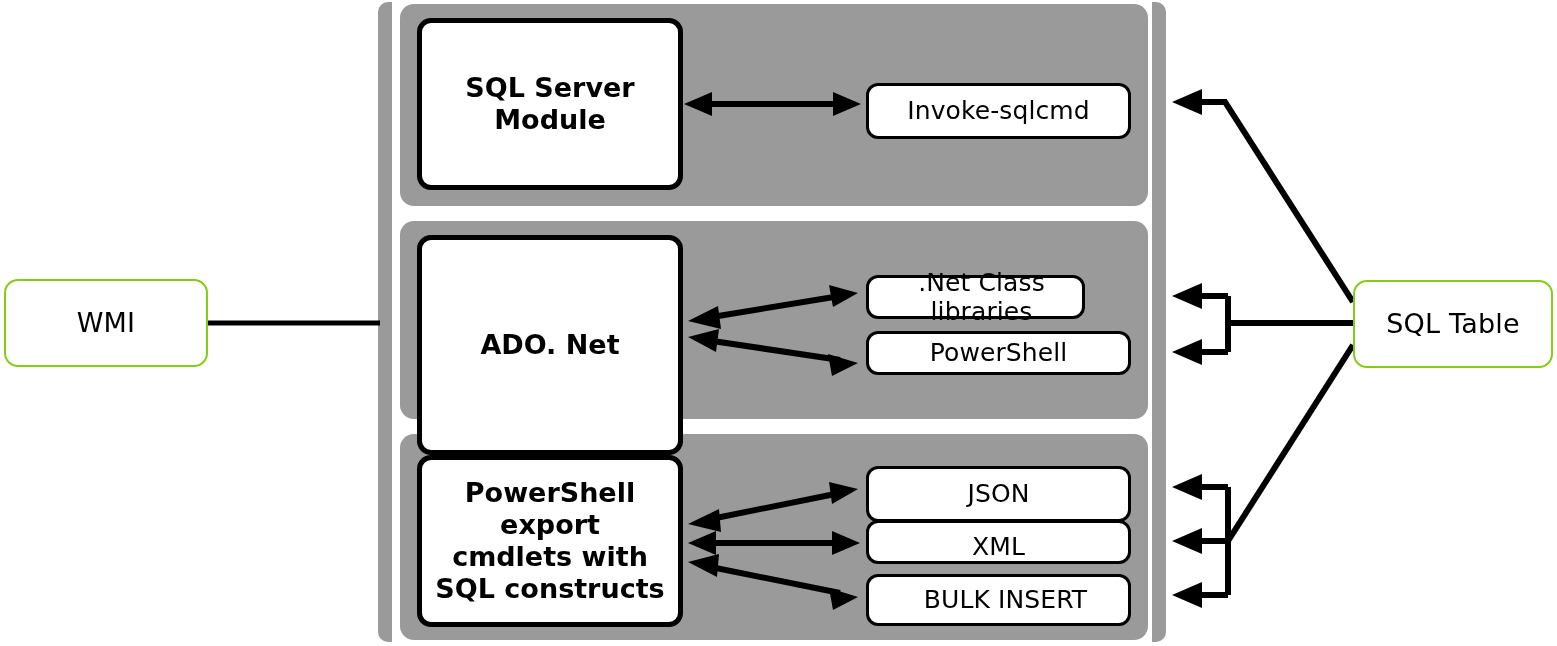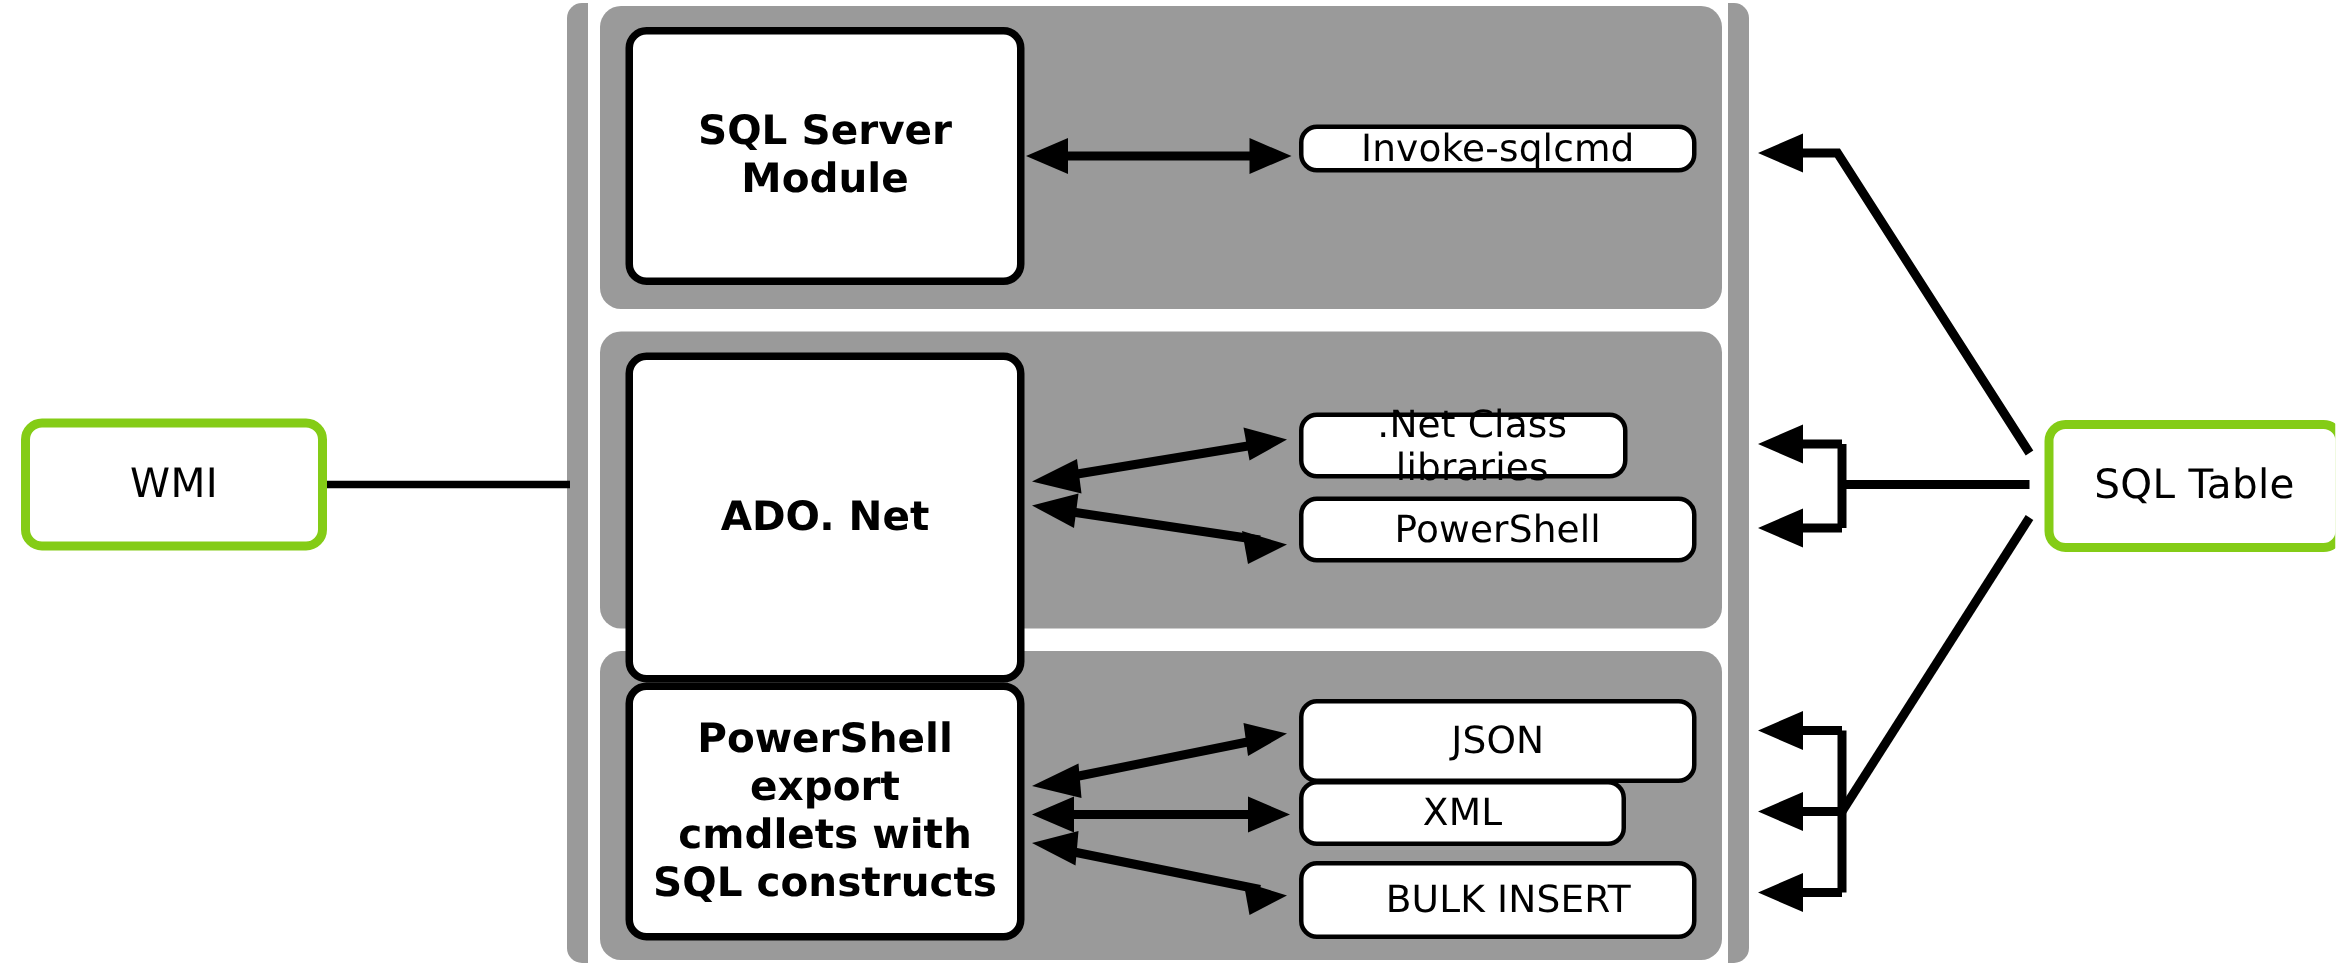--- a/index.html
+++ b/index.html
@@ -24,25 +24,24 @@
     display: flex;
     align-items: center;
     justify-content: center;
     text-align: center;
     color: #000000;
     line-height: 1.18;
   }
 
   
   .node-thin {
-    border: 6px solid #84cc16;
+    border: 2px solid #84cc16;
     border-radius: 14px;
     font-size: 27px;
     letter-spacing: 0.2px;
-    margin-left: 10px;
   }
 
   
   .node-heavy {
     border: 5px solid #000000;
     border-radius: 14px;
     font-size: 27px;
     font-weight: 600;
     justify-content: center;
   }
@@ -146,21 +145,21 @@
   </svg>
 
   <div class="node node-thin" style="left:4px; top:279px; width:204px; height:88px;">
     <span>WMI</span>
   </div>
 
   <div class="node node-heavy" style="left:417px; top:18px; width:266px; height:172px;">
     <span>SQL Server Module</span>
   </div>
 
-  <div class="node node-pill" style="left:866px; top:83px; width:265px; height:32px;">
+  <div class="node node-pill" style="left:866px; top:83px; width:265px; height:56px;">
     <span>Invoke-sqlcmd</span>
   </div>
 
   <div class="node node-heavy" style="left:417px; top:235px; width:266px; height:220px;">
     <span>ADO. Net</span>
   </div>
 
   <div class="node node-pill" style="left:866px; top:275px; width:219px; height:44px;padding-left:12px;">
     <span>.Net Class libraries</span>
   </div>
@@ -170,21 +169,21 @@
 
   <div class="node node-heavy" style="left:417px; top:455px; width:266px; height:172px; flex-direction:column;">
     <span>PowerShell export</span>
     <span>cmdlets with</span>
     <span>SQL constructs</span>
   </div>
 
   <div class="node node-pill" style="left:866px; top:466px; width:265px; height:56px;">
     <span>JSON</span>
   </div>
-  <div class="node node-pill" style="left:866px; top:520px; width:218px; height:44px;">
+  <div class="node node-pill" style="left:866px; top:520px; width:265px; height:44px;align-items:flex-end;">
     <span>XML</span>
   </div>
   <div class="node node-pill" style="left:866px; top:574px; width:265px; height:52px;padding-left:14px;">
     <span>BULK INSERT</span>
   </div>
 
   <div class="node node-thin" style="left:1353px; top:280px; width:200px; height:88px;">
     <span>SQL Table</span>
   </div>
 

